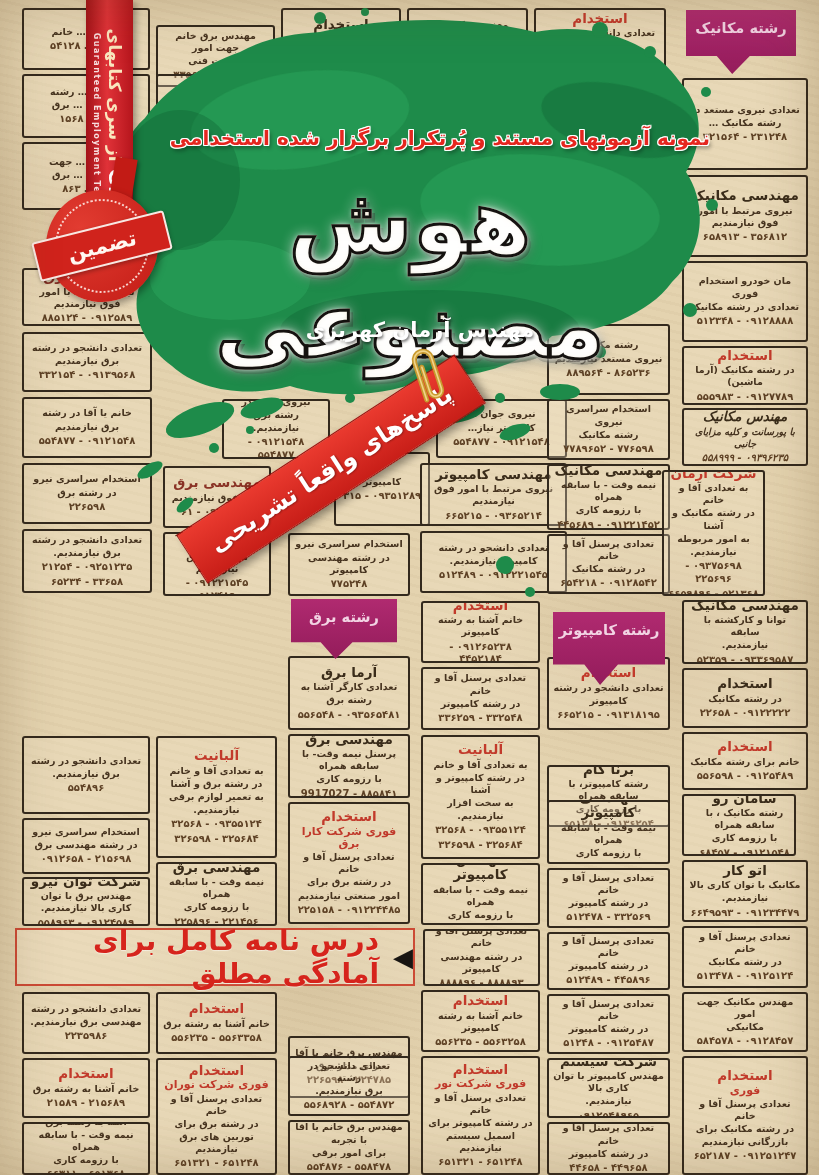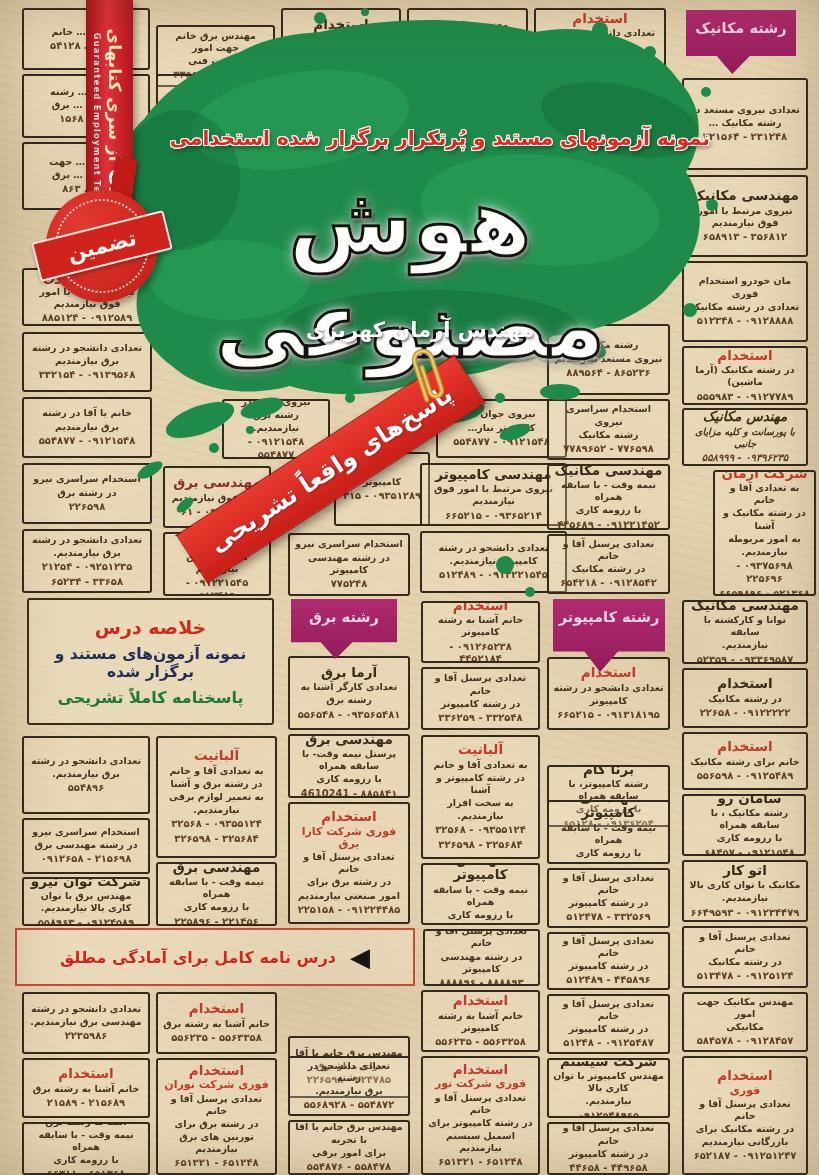--- a/index.html
+++ b/index.html
@@ -72,34 +72,34 @@
   .answers-label{font-size:24px;font-weight:bold;color:#ffffff;text-shadow:1px 1px 2px rgba(0,0,0,.3);}
   .paperclip{position:absolute;left:406px;top:344px;z-index:6;transform:rotate(-18deg);}
   
   .badge{position:absolute;z-index:4;color:#f2d3e3;font-weight:bold;font-size:14.5px;
     text-align:center;display:flex;justify-content:center;padding-top:10px;box-sizing:border-box;
     background:linear-gradient(180deg,#b02a70,#941c5b);
     clip-path:polygon(0 0,100% 0,100% 72%,58% 72%,42% 100%,28% 72%,0 72%);
     filter:drop-shadow(1px 2px 2px rgba(0,0,0,.3));}
   .badge-mechanics{left:686px;top:10px;width:110px;height:64px;}
   .badge-electrical{left:291px;top:599px;width:106px;height:60px;}
-  .badge-computer{left:553px;top:599px;width:112px;height:73px;}
+  .badge-computer{left:553px;top:612px;width:112px;height:73px;}
   
   .summary-box{position:absolute;left:27px;top:598px;width:247px;height:127px;z-index:2;
     border:2.5px solid #3a2c1a;border-radius:3px;box-sizing:border-box;
     background:rgba(243,231,203,.35);display:flex;flex-direction:column;justify-content:center;
     align-items:center;gap:7px;text-align:center;}
   .summary-1{font-size:19px;font-weight:bold;color:#cf2a1e;}
   .summary-2{font-size:15.5px;font-weight:bold;color:#232f58;}
   .summary-3{font-size:16px;font-weight:bold;color:#1e7a3b;}
   
   .bottom-banner{position:absolute;left:15px;top:928px;width:400px;height:58px;z-index:2;
     border:2px solid #cc4a35;box-sizing:border-box;background:rgba(243,231,203,.4);
     display:flex;align-items:center;justify-content:center;gap:14px;}
-  .banner-text{font-size:16px;font-weight:bold;color:#d6241c;text-shadow:0 1px 1px rgba(255,255,255,.5);}
+  .banner-text{font-size:28px;font-weight:bold;color:#d6241c;text-shadow:0 1px 1px rgba(255,255,255,.5);}
   .banner-arrow{font-size:26px;color:#181512;line-height:1;}
 </style>
 </head>
 <body>
 
 <div class="page" lang="fa">
 
   <div class="ads-layer">
       <div class="ad" style="left: 22px; top: 8px; width: 128px; height: 62px;">
         <div class="ad-line">تعدادی … خانم</div>
@@ -337,21 +337,21 @@
       <div class="ad" style="left: 682px; top: 346px; width: 126px; height: 59px;">
         <div class="ad-title t-red">استخدام</div>
         <div class="ad-line">در رشته مکانیک (آرما ماشین)</div>
         <div class="ad-phone">۰۹۱۲۷۷۸۹ - ۵۵۵۹۸۳</div>
       </div>
       <div class="ad" style="left: 682px; top: 408px; width: 126px; height: 58px; font-style: italic;">
         <div class="ad-title t-dark">مهندس مکانیک</div>
         <div class="ad-line">با پورسانت و کلیه مزایای جانبی</div>
         <div class="ad-phone">۰۹۳۹۶۲۳۵ - ۵۵۸۹۹۹</div>
       </div>
-      <div class="ad" style="left: 713px; top: 470px; width: 103px; height: 126px;">
+      <div class="ad" style="left: 662px; top: 470px; width: 103px; height: 126px;">
         <div class="ad-title t-red">شرکت آرمان</div>
         <div class="ad-line">به تعدادی آقا و خانم</div>
         <div class="ad-line">در رشته مکانیک و آشنا</div>
         <div class="ad-line">به امور مربوطه</div>
         <div class="ad-line">نیازمندیم.</div>
         <div class="ad-phone">۰۹۳۷۵۶۹۸ - ۲۲۵۶۹۶</div>
         <div class="ad-phone">۵۲۱۳۶۸ - ۶۶۵۹۸۹۶</div>
       </div>
       <div class="ad" style="left: 682px; top: 600px; width: 126px; height: 64px;">
         <div class="ad-title t-dark">مهندسی مکانیک</div>
@@ -362,21 +362,21 @@
       <div class="ad" style="left: 682px; top: 668px; width: 126px; height: 60px;">
         <div class="ad-title t-dark">استخدام</div>
         <div class="ad-line">در رشته مکانیک</div>
         <div class="ad-phone">۰۹۱۲۲۲۲۲ - ۲۲۶۵۸</div>
       </div>
       <div class="ad" style="left: 682px; top: 732px; width: 126px; height: 58px;">
         <div class="ad-title t-red">استخدام</div>
         <div class="ad-line">خانم برای رشته مکانیک</div>
         <div class="ad-phone">۰۹۱۲۵۴۸۹ - ۵۵۶۵۹۸</div>
       </div>
-      <div class="ad" style="left: 682px; top: 794px; width: 124px; height: 62px; padding-left: 15px;">
+      <div class="ad" style="left: 682px; top: 794px; width: 114px; height: 62px; padding-left: 15px;">
         <div class="ad-title t-dark">سامان رو</div>
         <div class="ad-line">رشته مکانیک ، با سابقه همراه</div>
         <div class="ad-line">با رزومه کاری</div>
         <div class="ad-phone">۰۹۱۲۱۵۴۸ - ۶۸۴۵۷</div>
       </div>
       <div class="ad" style="left: 682px; top: 860px; width: 126px; height: 62px;">
         <div class="ad-title t-dark">اتو کار</div>
         <div class="ad-line">مکانیک با توان کاری بالا</div>
         <div class="ad-line">نیازمندیم.</div>
         <div class="ad-phone">۰۹۱۲۳۴۴۷۹ - ۶۶۴۹۵۹۳</div>
@@ -402,21 +402,21 @@
       <div class="ad" style="left: 288px; top: 656px; width: 122px; height: 74px;">
         <div class="ad-title t-dark">آرما برق</div>
         <div class="ad-line">تعدادی کارگر آشنا به</div>
         <div class="ad-line">رشته برق</div>
         <div class="ad-phone">۰۹۳۵۶۵۴۸۱ - ۵۵۶۵۴۸</div>
       </div>
       <div class="ad" style="left: 288px; top: 734px; width: 122px; height: 64px;">
         <div class="ad-title t-dark">مهندسی برق</div>
         <div class="ad-line">پرسنل نیمه وقت- با سابقه همراه</div>
         <div class="ad-line">با رزومه کاری</div>
-        <div class="ad-phone">۸۸۵۸۴۱ - 4610241</div>
+        <div class="ad-phone">۸۸۵۸۴۱ - 9917027</div>
       </div>
       <div class="ad" style="left: 288px; top: 802px; width: 122px; height: 122px;">
         <div class="ad-title t-red">استخدام</div>
         <div class="ad-sub">فوری شرکت کارا برق</div>
         <div class="ad-line">تعدادی پرسنل آقا و خانم</div>
         <div class="ad-line">در رشته برق برای</div>
         <div class="ad-line">امور صنعتی نیازمندیم</div>
         <div class="ad-phone">۰۹۱۲۲۴۴۸۵ - ۲۲۵۱۵۸</div>
       </div>
       <div class="ad" style="left: 288px; top: 1036px; width: 122px; height: 62px;">
@@ -488,25 +488,20 @@
         <div class="ad-phone">۶۵۱۲۴۸ - ۶۵۱۳۲۱</div>
       </div>
       <div class="ad" style="left: 22px; top: 1122px; width: 128px; height: 53px;">
         <div class="ad-line">آشنا به رشته برق</div>
         <div class="ad-line">نیمه وقت - با سابقه همراه</div>
         <div class="ad-line">با رزومه کاری</div>
         <div class="ad-phone">۶۵۱۳۶۸ - ۶۶۳۱۱</div>
       </div>
     </div>
 
-  <div class="summary-box">
-    <div class="summary-1">خلاصه درس</div>
-    <div class="summary-2">نمونه آزمون‌های مستند و برگزار شده</div>
-    <div class="summary-3">پاسخنامه کاملاً تشریحی</div>
-  </div>
 
   <div class="bottom-banner">
     <span class="banner-arrow">◀</span>
     <span class="banner-text">درس نامه کامل برای آمادگی مطلق</span>
   </div>
 
   <svg class="splash" width="819" height="1175" viewBox="0 0 819 1175">
     <g fill="#1e8b4a">
       <path d="M320,32 C390,16 470,16 535,32 C600,20 655,45 680,82 C708,112 700,150 686,172
                C708,205 704,252 672,282 C648,315 600,332 552,336 C525,362 478,380 432,375

